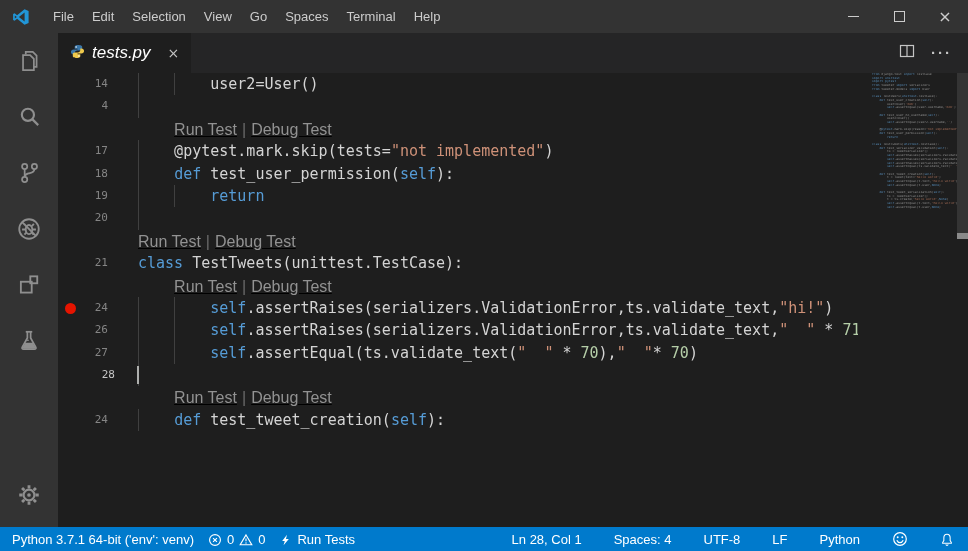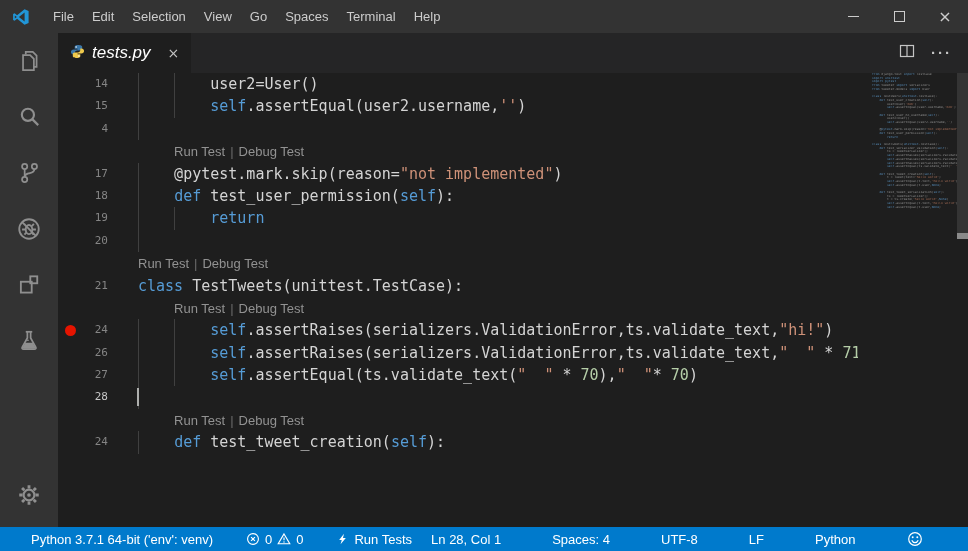--- a/index.html
+++ b/index.html
@@ -26,42 +26,42 @@
   .tablabel{color:#ffffff;font-size:17px;font-style:italic;}
   .tabclose{color:#c5c5c5;font-size:14px;margin-left:10px;font-family:"DejaVu Sans",sans-serif;}
   .tabactions{margin-left:auto;display:flex;align-items:center;gap:16px;padding-right:16px;}
   .ellipsis{color:#c5c5c5;font-size:15px;letter-spacing:2px;font-weight:bold;line-height:10px;}
   
   .editor{position:absolute;left:58px;top:73px;right:0;bottom:24px;background:#1e1e1e;overflow:hidden;}
   .rows{position:absolute;left:0;top:0;width:800px;overflow:hidden;}
   .row{position:relative;height:22.4px;line-height:22.4px;white-space:nowrap;}
   .num{display:inline-block;width:50px;text-align:right;color:#858585;
        font-family:"DejaVu Sans Mono",monospace;font-size:11px;vertical-align:top;}
-  .num.active{color:#c6c6c6;}
+  .num.active{color:#c6c6c6;padding-left:7px;}
   .codetext{display:inline-block;margin-left:30px;font-family:"DejaVu Sans Mono",monospace;
        font-size:15px;white-space:pre;vertical-align:top;}
   .tok-t{color:#d4d4d4;} .tok-k{color:#569cd6;} .tok-s{color:#ce9178;} .tok-n{color:#b5cea8;}
   .guide{position:absolute;top:0;width:1px;height:22.4px;background:#404040;}
   .bp{position:absolute;left:7px;top:6px;width:11px;height:11px;border-radius:50%;background:#e51400;}
   .cursor{position:absolute;left:79px;top:2px;width:2px;height:18px;background:#aeafad;}
-  .lensrow{position:relative;height:22.4px;line-height:24px;font-size:13px;white-space:nowrap;}
+  .lensrow{position:relative;height:22.4px;line-height:24px;font-size:16px;white-space:nowrap;text-decoration:underline;}
   .lenslink{color:#929292;}
   .lenssep{color:#6b6b6b;padding:0 5px;}
   
   .minimap{position:absolute;top:0;bottom:0;width:85px;overflow:hidden;opacity:.85;}
   .mini-line{height:3.7px;line-height:3.7px;font-family:"DejaVu Sans Mono",monospace;font-size:3.1px;white-space:pre;overflow:hidden;}
   .mini-t{color:#9d9d9d;} .mini-k{color:#5b95c5;} .mini-s{color:#b3755c;}
   .scrollbar{position:absolute;top:0;bottom:0;width:11px;right:0;}
   .sb-thumb{position:absolute;left:0;top:0;width:11px;height:160px;background:rgba(121,121,121,0.25);}
   .sb-thumb2{position:absolute;left:0;top:160px;width:11px;height:6px;background:#8a8a8a;}
   
   .statusbar{position:absolute;left:0;bottom:0;width:968px;height:24px;background:#007acc;display:flex;align-items:center;color:#ffffff;font-size:13px;}
   .sb-left{display:flex;align-items:center;gap:14px;padding-left:12px;}
   .sb-right{margin-left:auto;display:flex;align-items:center;gap:32px;padding-right:14px;}
-  .sb-item{display:flex;align-items:flex-start;gap:5px;white-space:nowrap;margin-left:19px;}
+  .sb-item{display:flex;align-items:flex-end;gap:5px;white-space:nowrap;}
   .sb-item svg{display:block;}
 </style>
 </head>
 <body>
 
 <div class="titlebar">
   <span class="vslogo">
     <svg width="18" height="18" viewBox="0 0 18 18">
         <path fill="#2196d8" fill-rule="evenodd" d="M12.5 1.2 L16.6 3.1 V14.9 L12.5 16.8 L5.1 10.7 L2.6 12.7 L1.1 11.9 V6.1 L2.6 5.3 L5.1 7.3 Z
          M6.9 9 L12.6 13.4 V4.6 Z M2.8 7.4 L4.9 9 L2.8 10.6 Z"></path>
@@ -161,24 +161,23 @@
           <rect x="1.5" y="2.5" width="13" height="11"></rect>
           <path d="M8 2.5 v11"></path>
         </svg></span>
       <span class="ellipsis">···</span>
     </div>
 </div>
 
 <div class="editor">
   <div class="rows" id="rows">
       <div class="row"><div class="guide" style="left: 80px;"></div><div class="guide" style="left: 116.12px;"></div><span class="num">14</span><span class="codetext"><span class="tok-t">        user2=User()</span></span></div>
-      <div class="row"><div class="guide" style="left: 80px;"></div><div class="guide" style="left: 116.12px;"></div><span class="num">15</span><span class="codetext"><span class="tok-t">        </span><span class="tok-k">self</span><span class="tok-t">.assertEqual(user2.username,</span><span class="tok-s">''</span><span class="tok-t">)</span></span></div>
       <div class="row"><div class="guide" style="left: 80px;"></div><span class="num">4</span><span class="codetext"></span></div>
       <div class="lensrow" style="padding-left: 116.12px;"><span class="lenslink">Run Test</span><span class="lenssep">|</span><span class="lenslink">Debug Test</span></div>
-      <div class="row"><div class="guide" style="left: 80px;"></div><span class="num">17</span><span class="codetext"><span class="tok-t">    @pytest.mark.skip(reason=</span><span class="tok-s">"not implemented"</span><span class="tok-t">)</span></span></div>
+      <div class="row"><div class="guide" style="left: 80px;"></div><span class="num">17</span><span class="codetext"><span class="tok-t">    @pytest.mark.skip(tests=</span><span class="tok-s">"not implemented"</span><span class="tok-t">)</span></span></div>
       <div class="row"><div class="guide" style="left: 80px;"></div><span class="num">18</span><span class="codetext"><span class="tok-t">    </span><span class="tok-k">def</span><span class="tok-t"> test_user_permission(</span><span class="tok-k">self</span><span class="tok-t">):</span></span></div>
       <div class="row"><div class="guide" style="left: 80px;"></div><div class="guide" style="left: 116.12px;"></div><span class="num">19</span><span class="codetext"><span class="tok-t">        </span><span class="tok-k">return</span></span></div>
       <div class="row"><div class="guide" style="left: 80px;"></div><span class="num">20</span><span class="codetext"></span></div>
       <div class="lensrow" style="padding-left: 80px;"><span class="lenslink">Run Test</span><span class="lenssep">|</span><span class="lenslink">Debug Test</span></div>
       <div class="row"><span class="num">21</span><span class="codetext"><span class="tok-k">class</span><span class="tok-t"> TestTweets(unittest.TestCase):</span></span></div>
       <div class="lensrow" style="padding-left: 116.12px;"><span class="lenslink">Run Test</span><span class="lenssep">|</span><span class="lenslink">Debug Test</span></div>
       <div class="row"><div class="guide" style="left: 80px;"></div><div class="guide" style="left: 116.12px;"></div><div class="bp"></div><span class="num">24</span><span class="codetext"><span class="tok-t">        </span><span class="tok-k">self</span><span class="tok-t">.assertRaises(serializers.ValidationError,ts.validate_text,</span><span class="tok-s">"hi!"</span><span class="tok-t">)</span></span></div>
       <div class="row"><div class="guide" style="left: 80px;"></div><div class="guide" style="left: 116.12px;"></div><span class="num">26</span><span class="codetext"><span class="tok-t">        </span><span class="tok-k">self</span><span class="tok-t">.assertRaises(serializers.ValidationError,ts.validate_text,</span><span class="tok-s">"  "</span><span class="tok-t"> * </span><span class="tok-n">71</span></span></div>
       <div class="row"><div class="guide" style="left: 80px;"></div><div class="guide" style="left: 116.12px;"></div><span class="num">27</span><span class="codetext"><span class="tok-t">        </span><span class="tok-k">self</span><span class="tok-t">.assertEqual(ts.validate_text(</span><span class="tok-s">"  "</span><span class="tok-t"> * </span><span class="tok-n">70</span><span class="tok-t">),</span><span class="tok-s">"  "</span><span class="tok-t">* </span><span class="tok-n">70</span><span class="tok-t">)</span></span></div>
       <div class="row"><div class="guide" style="left: 80px;"></div><span class="num active">28</span><span class="codetext"></span><div class="cursor"></div></div>

